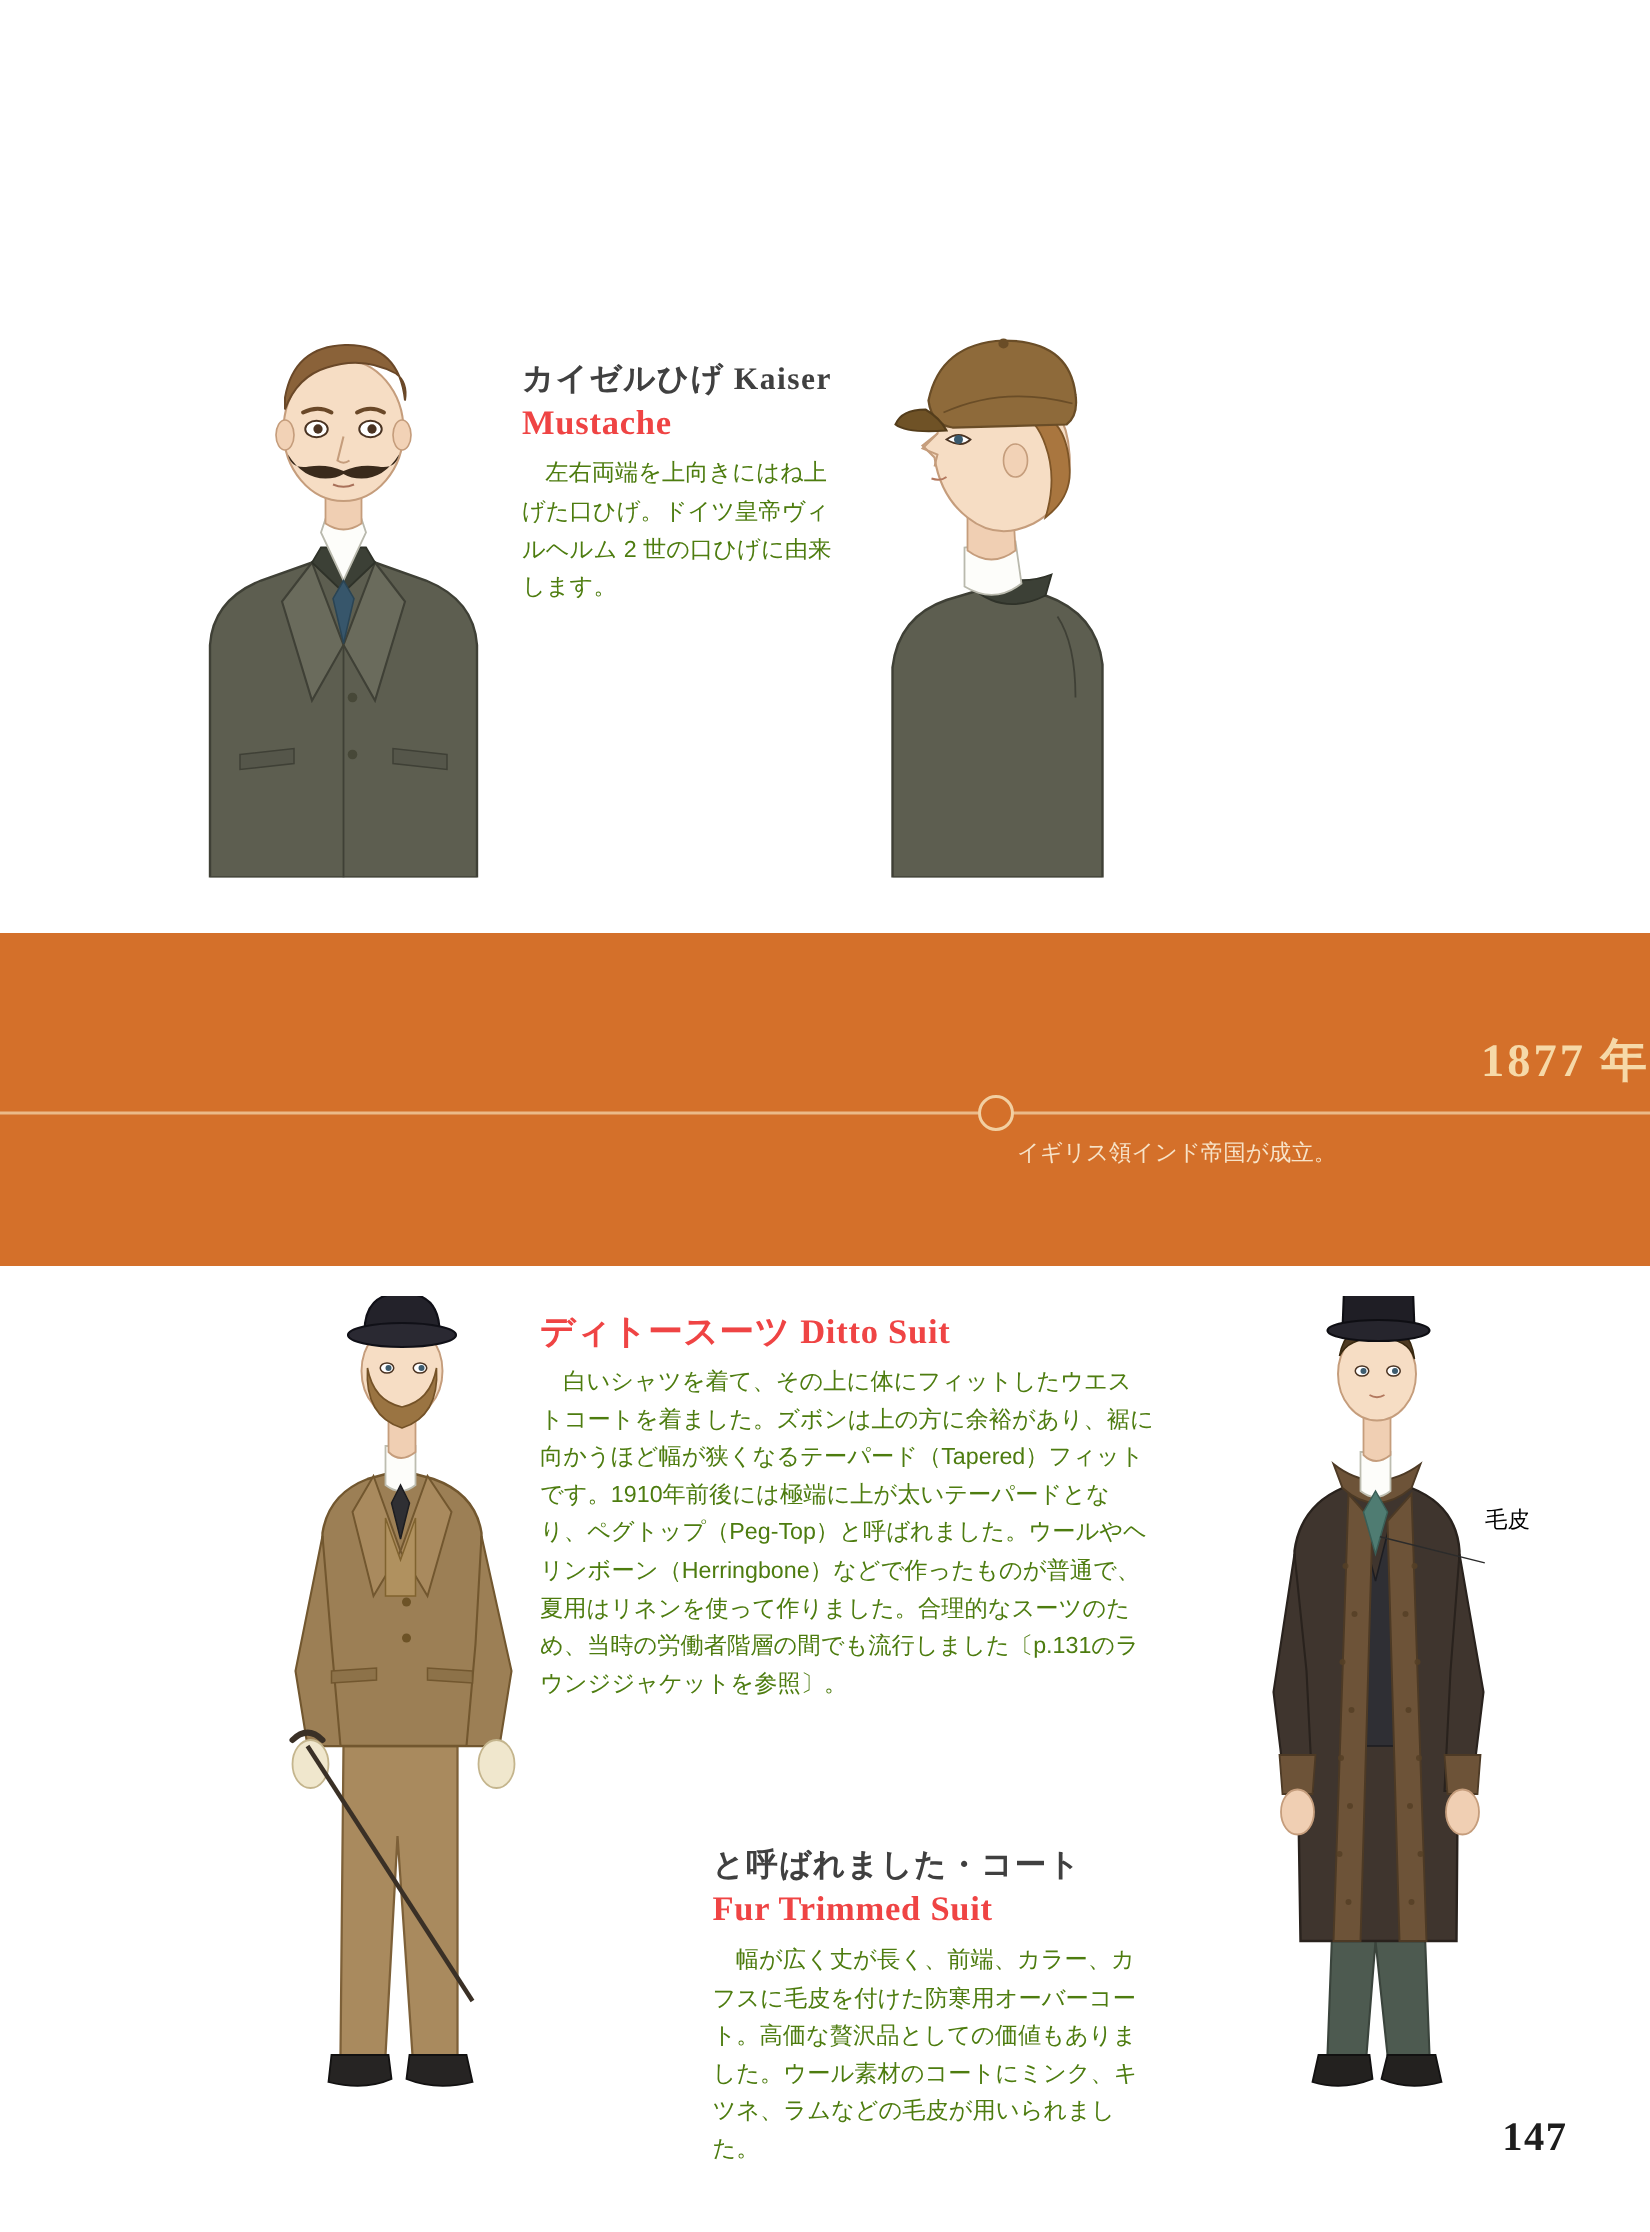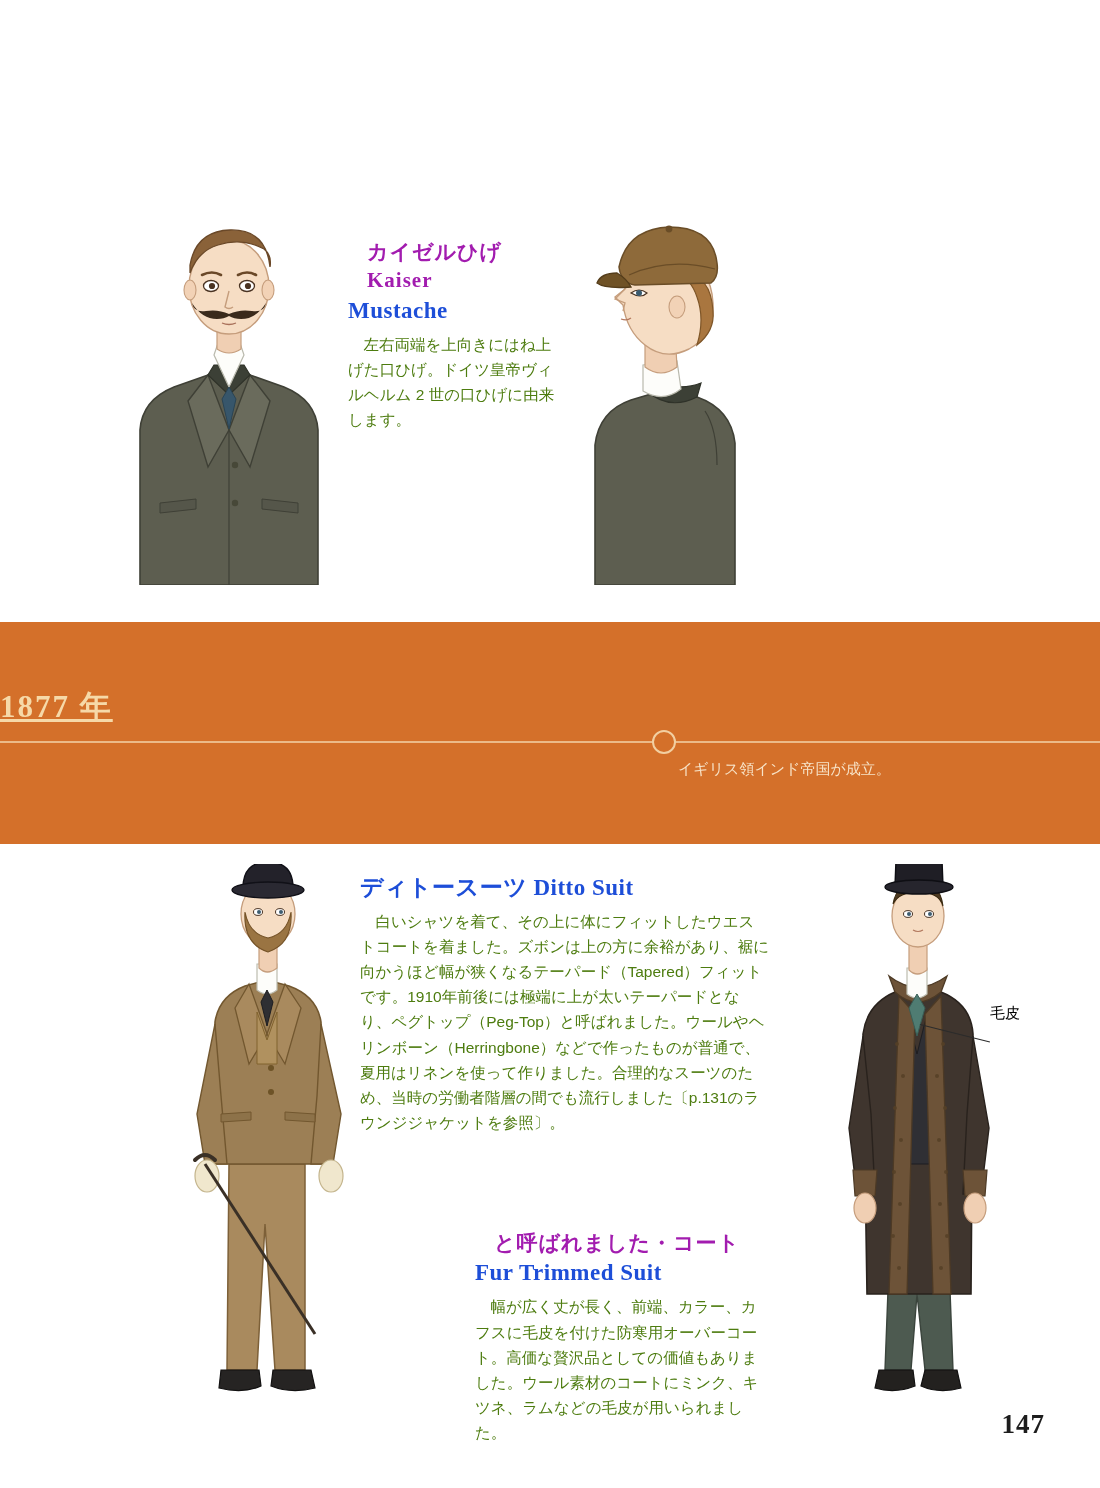--- a/index.html
+++ b/index.html
@@ -11,30 +11,29 @@
     width: 1100px;
     height: 1488px;
     position: relative;
     font-family: "Liberation Sans", sans-serif;
     color: #2b2b2b;
     overflow: hidden;
   }
 
   
   .term-jp {
-    color: #a21caf;
+    color: #404040;
     font-family: "Liberation Serif", serif;
     font-size: 21px;
     font-weight: 700;
     letter-spacing: 1px;
     line-height: 1.35;
-    margin-left: 19px;
   }
   .term-en {
-    color: #1d4ed8;
+    color: #ef4444;
     font-family: "Liberation Serif", serif;
     font-size: 23px;
     font-weight: 700;
     letter-spacing: 0.5px;
     line-height: 1.35;
   }
   .body-text {
     font-family: "Liberation Sans", sans-serif;
     font-size: 15.5px;
     line-height: 1.62;
@@ -76,27 +75,26 @@
   .band {
     position: absolute;
     left: 0; top: 622px;
     width: 1100px; height: 222px;
     background: #d4702a;
   }
   .band-year {
     position: absolute;
     left: 0; top: 64px;
     width: 1100px;
-    text-align: left;
+    text-align: right;
     color: #f6d9a8;
     font-family: "Liberation Serif", serif;
     font-size: 31px;
     font-weight: 700;
     letter-spacing: 2px;
-    text-decoration: underline;
   }
   .band-line {
     position: absolute;
     left: 0; top: 119px;
     width: 1100px; height: 2px;
     background: #eec79a;
     opacity: 0.85;
   }
   .band-dot {
     position: absolute;

